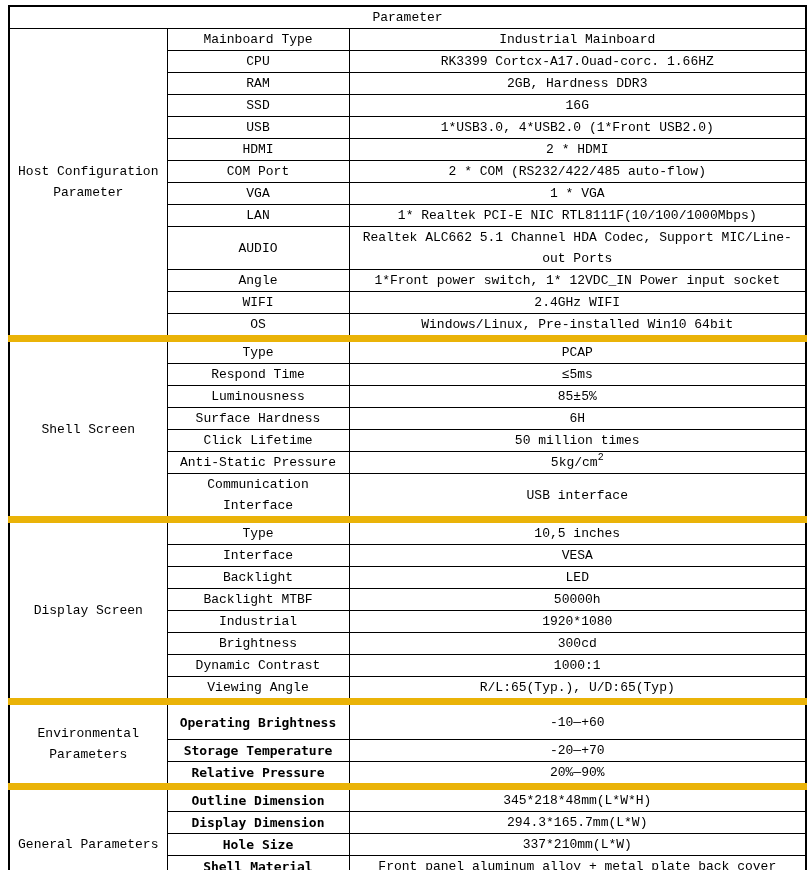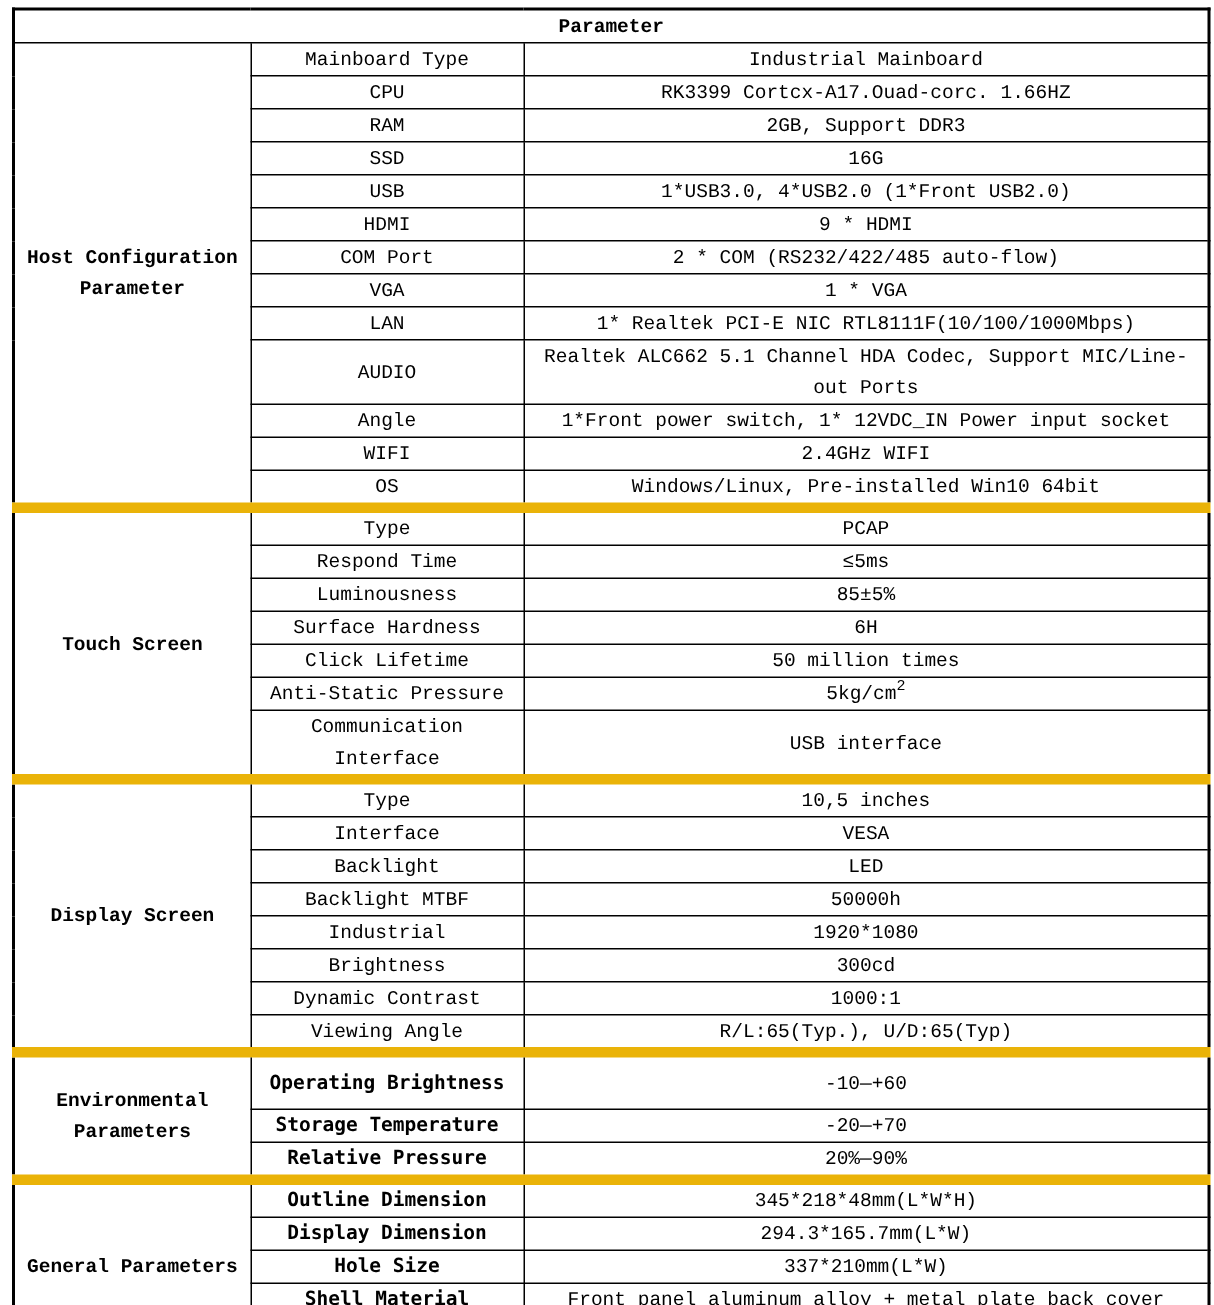--- a/index.html
+++ b/index.html
@@ -30,27 +30,27 @@
     color: #000000;
     font-family: "Liberation Mono", monospace;
     font-size: 13px;
     line-height: 21px;
     height: 20px;
     overflow: hidden;
     box-sizing: border-box;
   }
   th.title-cell {
     font-family: "DejaVu Sans Mono", monospace;
-    font-weight: bold;
+    font-weight: normal;
     font-size: 13.5px;
     height: 19px;
   }
   td.group-cell {
     font-family: "DejaVu Sans Mono", monospace;
-    font-weight: bold;
+    font-weight: normal;
     padding: 0 4px;
   }
   td.label-cell {
     padding: 0 10px;
   }
   td.label-cell.bold {
     font-family: "DejaVu Sans Mono", monospace;
     font-weight: bold;
   }
   tr.tall td { height: 42px; }
@@ -82,33 +82,33 @@
           <td class="group-cell" rowspan="13">Host Configuration Parameter</td>
           <td class="label-cell">Mainboard Type</td>
           <td class="value-cell">Industrial Mainboard</td>
         </tr>
         <tr>
           <td class="label-cell">CPU</td>
           <td class="value-cell">RK3399 Cortcx-A17.Ouad-corc. 1.66HZ</td>
         </tr>
         <tr>
           <td class="label-cell">RAM</td>
-          <td class="value-cell">2GB, Support DDR3</td>
+          <td class="value-cell">2GB, Hardness DDR3</td>
         </tr>
         <tr>
           <td class="label-cell">SSD</td>
           <td class="value-cell">16G</td>
         </tr>
         <tr>
           <td class="label-cell">USB</td>
           <td class="value-cell">1*USB3.0, 4*USB2.0 (1*Front USB2.0)</td>
         </tr>
         <tr>
           <td class="label-cell">HDMI</td>
-          <td class="value-cell">9 * HDMI</td>
+          <td class="value-cell">2 * HDMI</td>
         </tr>
         <tr>
           <td class="label-cell">COM Port</td>
           <td class="value-cell">2 * COM (RS232/422/485 auto-flow)</td>
         </tr>
         <tr>
           <td class="label-cell">VGA</td>
           <td class="value-cell">1 * VGA</td>
         </tr>
         <tr>
@@ -125,21 +125,21 @@
         </tr>
         <tr>
           <td class="label-cell">WIFI</td>
           <td class="value-cell">2.4GHz WIFI</td>
         </tr>
         <tr>
           <td class="label-cell">OS</td>
           <td class="value-cell">Windows/Linux, Pre-installed Win10 64bit</td>
         </tr>
         <tr class="section-start">
-          <td class="group-cell" rowspan="7">Touch Screen</td>
+          <td class="group-cell" rowspan="7">Shell Screen</td>
           <td class="label-cell">Type</td>
           <td class="value-cell">PCAP</td>
         </tr>
         <tr>
           <td class="label-cell">Respond Time</td>
           <td class="value-cell">≤5ms</td>
         </tr>
         <tr>
           <td class="label-cell">Luminousness</td>
           <td class="value-cell">85±5%</td>

